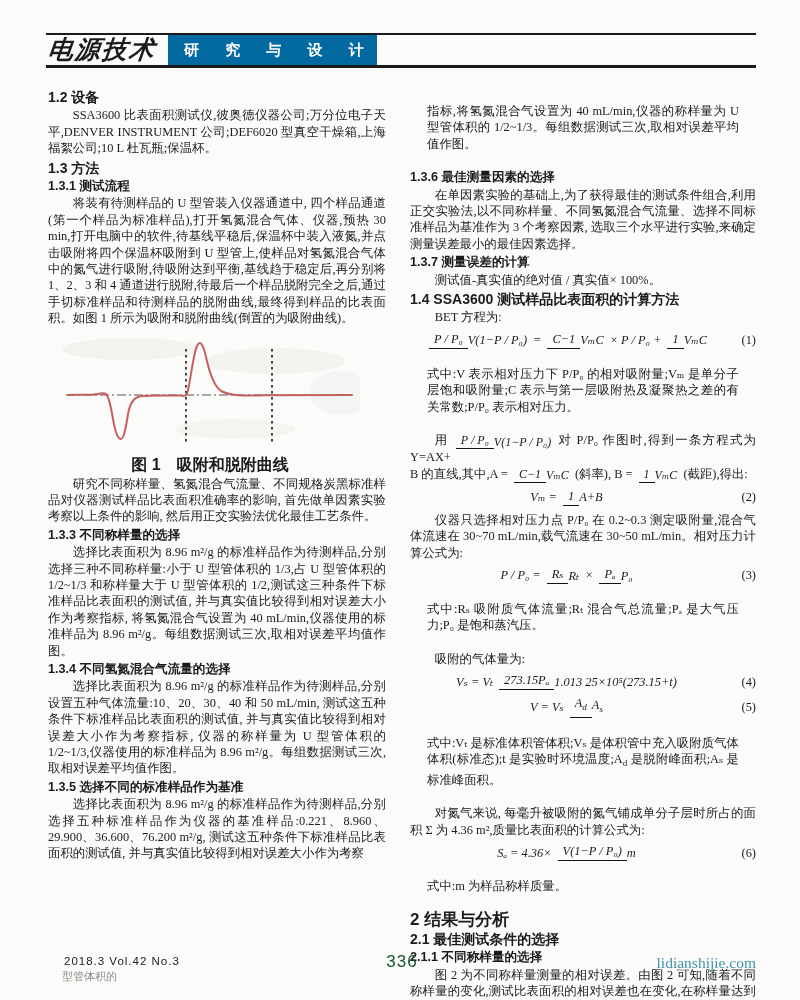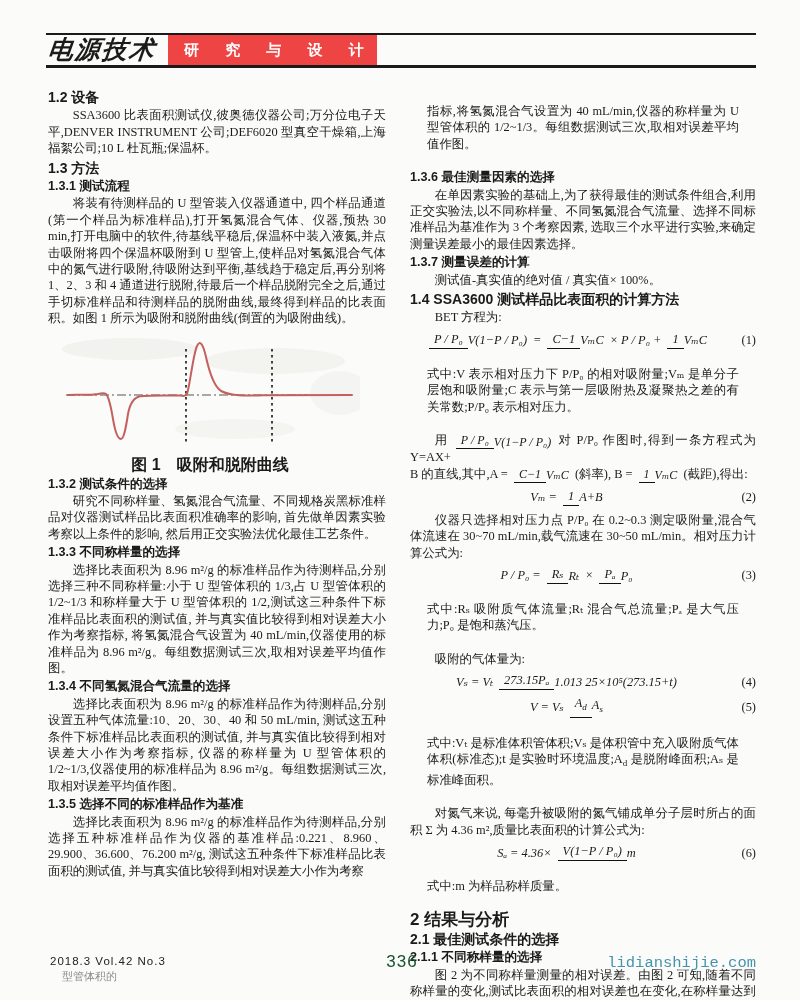--- a/index.html
+++ b/index.html
@@ -5,21 +5,21 @@
   html,body{margin:0;padding:0;background:#e9e9e7;}
   .page{position:relative;width:800px;height:1000px;margin:0 auto;background:#fbfbf9;overflow:hidden;
         font-family:"Liberation Serif","DejaVu Serif",serif;color:#1b1b1b;}
   
   .header{position:absolute;left:46px;right:44px;top:33px;height:30px;
           border-top:2px solid #1a1a1a;border-bottom:3px solid #1a1a1a;
           display:flex;align-items:stretch;}
   .logo{font-weight:bold;font-style:italic;font-size:25px;line-height:27px;
         letter-spacing:2px;padding:1px 12px 0 2px;transform:skewX(-6deg);
         font-family:"Liberation Serif",serif;}
-  .col-label{background:#ef4444;color:#fff;font-family:"Liberation Sans","DejaVu Sans",sans-serif;
+  .col-label{background:#0369a1;color:#fff;font-family:"Liberation Sans","DejaVu Sans",sans-serif;
         font-weight:bold;font-size:15px;letter-spacing:11px;line-height:30px;
         padding:0 2px 0 16px;white-space:nowrap;}
   
   .col{position:absolute;top:86px;font-size:12.4px;line-height:16.4px;text-align:justify;}
   .col-l{left:48px;width:338px;}
   .col-r{left:410px;width:346px;}
   .para{text-indent:2em;margin:0;}
   .para-noindent{text-indent:0;margin:17px;}
   .h-a{font-family:"Liberation Sans","DejaVu Sans",sans-serif;font-weight:bold;
        font-size:14px;margin:3px 0 2px 0;text-indent:0;}
@@ -38,28 +38,28 @@
   .eqno{font-style:normal;width:30px;text-align:right;flex:none;}
   .frac{display:inline-flex;flex-direction:row;align-items:center;
        vertical-align:middle;margin:0 3px;font-style:italic;line-height:15px;}
   .frac .num{border-bottom:1px solid #111;padding:0 5px 1px 5px;}
   .frac .den{padding-top:1px;}
   sub{font-size:9px;}
   .flowpara{margin:2px 0;}
   .flowpara .frac{font-size:12px;line-height:14px;}
   
   .footer{position:absolute;left:48px;right:44px;top:950px;height:40px;}
-  .footer-issue{position:absolute;left:2px;top:5px;font-size:11.5px;
+  .footer-issue{position:absolute;left:16px;top:5px;font-size:11.5px;
        font-family:"Liberation Sans","DejaVu Sans",sans-serif;color:#222;letter-spacing:1px;}
   .footer-mark{position:absolute;left:14px;top:19px;font-size:11px;color:#8b8b89;}
   .footer-page{position:absolute;left:0;right:0;top:2px;text-align:center;
        font-size:17px;letter-spacing:1px;color:#14532d;
        font-family:"Liberation Sans","DejaVu Sans",sans-serif;}
   .footer-site{position:absolute;right:0;top:4px;font-size:15.5px;
-       font-family:Liberation Mono, monospace;}
+       font-family:Liberation Serif, serif;}
 </style>
 </head>
 <body>
 
 <div class="page">
 
   <div class="header">
     <span class="logo">电源技术</span>
     <span class="col-label">研 究 与 设 计</span>
   </div>
@@ -85,21 +85,20 @@
         <path d="M8,62 C20,61.5 30,62.5 38,61 C42,60 44,59.5 46,61
                  C49,64 51,74 53,86 C55,98 58,106 61,106 C64,106 66,94 68,81
                  C70,70 74,64.5 80,63.2 C95,62 108,62.6 120,62.6
                  C123,62.6 125,64.2 127,61
                  C130,52 133,22 137,13 C140,6.5 143,11 146,24
                  C150,42 155,54 161,58 C172,63.5 186,62.8 205,62.2 L292,62" fill="none" stroke-width="2" stroke-linecap="round" stroke="#c4605f"></path>
       </svg>
       <div class="figcaption">图 1　吸附和脱附曲线</div>
     </div>
 
-    <div class="h-b">1.3.2 测试条件的选择</div>
     <p class="para">研究不同称样量、氢氮混合气流量、不同规格炭黑标准样品对仪器测试样品比表面积准确率的影响, 首先做单因素实验考察以上条件的影响, 然后用正交实验法优化最佳工艺条件。</p>
     <div class="h-b">1.3.3 不同称样量的选择</div>
     <p class="para">选择比表面积为 8.96 m²/g 的标准样品作为待测样品,分别选择三种不同称样量:小于 U 型管体积的 1/3,占 U 型管体积的 1/2~1/3 和称样量大于 U 型管体积的 1/2,测试这三种条件下标准样品比表面积的测试值, 并与真实值比较得到相对误差大小作为考察指标, 将氢氮混合气设置为 40 mL/min,仪器使用的标准样品为 8.96 m²/g。每组数据测试三次,取相对误差平均值作图。</p>
     <div class="h-b">1.3.4 不同氢氮混合气流量的选择</div>
     <p class="para">选择比表面积为 8.96 m²/g 的标准样品作为待测样品,分别设置五种气体流量:10、20、30、40 和 50 mL/min, 测试这五种条件下标准样品比表面积的测试值, 并与真实值比较得到相对误差大小作为考察指标, 仪器的称样量为 U 型管体积的 1/2~1/3,仪器使用的标准样品为 8.96 m²/g。每组数据测试三次,取相对误差平均值作图。</p>
     <div class="h-b">1.3.5 选择不同的标准样品作为基准</div>
     <p class="para">选择比表面积为 8.96 m²/g 的标准样品作为待测样品,分别选择五种标准样品作为仪器的基准样品:0.221、8.960、29.900、36.600、76.200 m²/g, 测试这五种条件下标准样品比表面积的测试值, 并与真实值比较得到相对误差大小作为考察</p>
   </div>
 
   <div class="col col-r">

